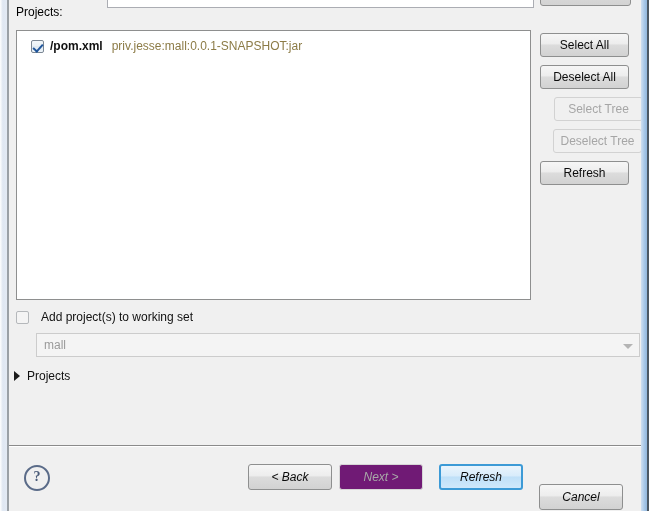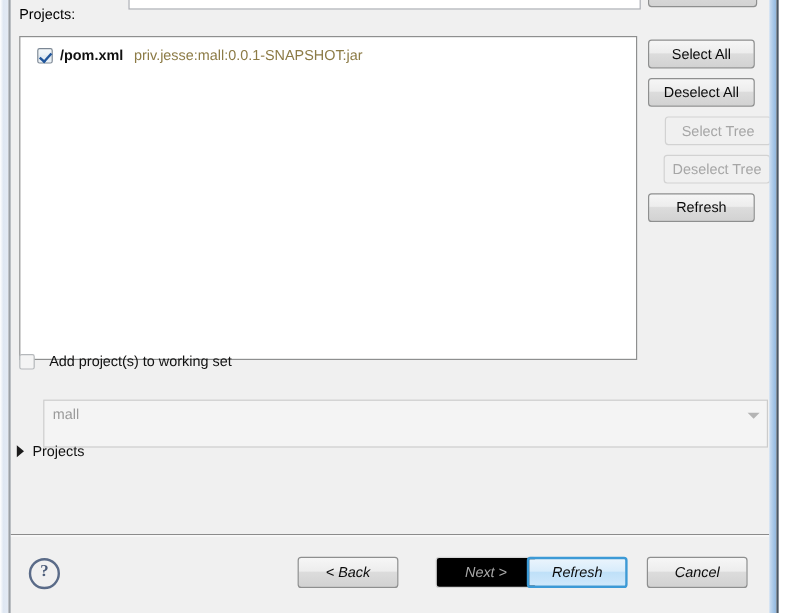--- a/index.html
+++ b/index.html
@@ -164,34 +164,34 @@
   }
   #btn-select-all    { left: 531px; top: 33px; }
   #btn-deselect-all  { left: 531px; top: 65px; }
   #btn-select-tree   { left: 545px; top: 97px; }
   #btn-deselect-tree { left: 531px; top: 129px; margin-left: 13px; }
   #btn-refresh       { left: 531px; top: 161px; }
 
   
   #workingset-row {
     position: absolute;
-    left: 7px; top: 294px;
+    left: 7px; top: 310px;
     display: flex;
     align-items: center;
     white-space: nowrap;
   }
   #workingset-label {
     margin-left: 6px;
     font-size: 12px;
     color: #111111;
   }
   #workingset-combo {
     position: absolute;
     left: 27px; top: 333px;
-    width: 604px; height: 40px;
+    width: 604px; height: 24px;
     box-sizing: border-box;
     background: #f4f4f4;
     border: 1px solid #cccccc;
   }
   #workingset-combo .combo-text {
     position: absolute;
     left: 7px; top: 4px;
     font-size: 12px;
     color: #9a9a9a;
   }
@@ -263,34 +263,33 @@
     font-size: 12px;
     color: #0b0b0b;
     background: linear-gradient(to bottom, #f6f6f6 0%, #ededed 45%, #dcdcdc 50%, #d2d2d2 100%);
     border: 1px solid #8e8f8f;
     border-radius: 3px;
     white-space: nowrap;
     font-style: italic;
   }
   .fbtn.disabled {
     color: #a8a8a8;
-    background: #000000;
+    background: #701a75;
     border: 1px solid #d6d6d6;
-    margin-left: 24px;
   }
   .fbtn.default {
     color: #0b0b0b;
     background: linear-gradient(to bottom, #eaf4fc 0%, #d8ecfb 45%, #bfe0f8 50%, #cfe8fb 100%);
     border: 2px solid #3c9ad6;
     line-height: 22px;
   }
   #btn-back   { left: 239px; top: 464px; }
   #btn-next   { left: 330px; top: 464px; }
   #btn-finish { left: 430px; top: 464px; }
-  #btn-cancel { left: 530px; top: 464px; text-align: center; }
+  #btn-cancel { left: 530px; top: 484px; text-align: center; }
 </style>
 </head>
 <body>
 
 <div id="window">
 
   <div class="frame-left-glass"></div>
   <div class="frame-left-line"></div>
 
   <div id="dialog">

